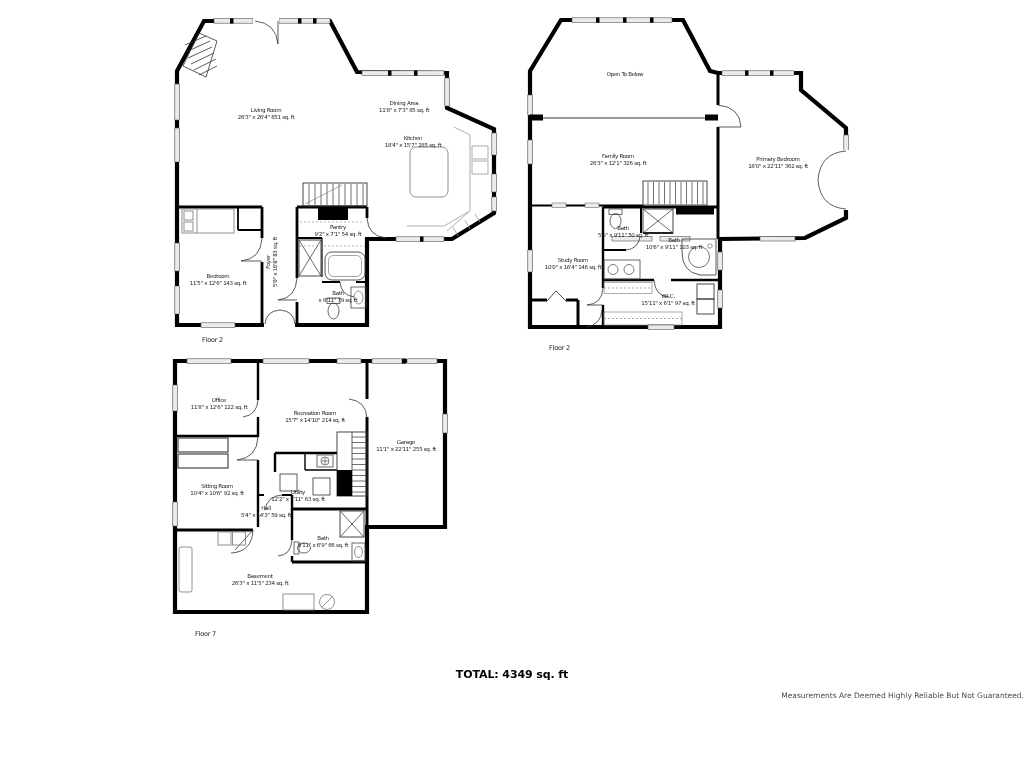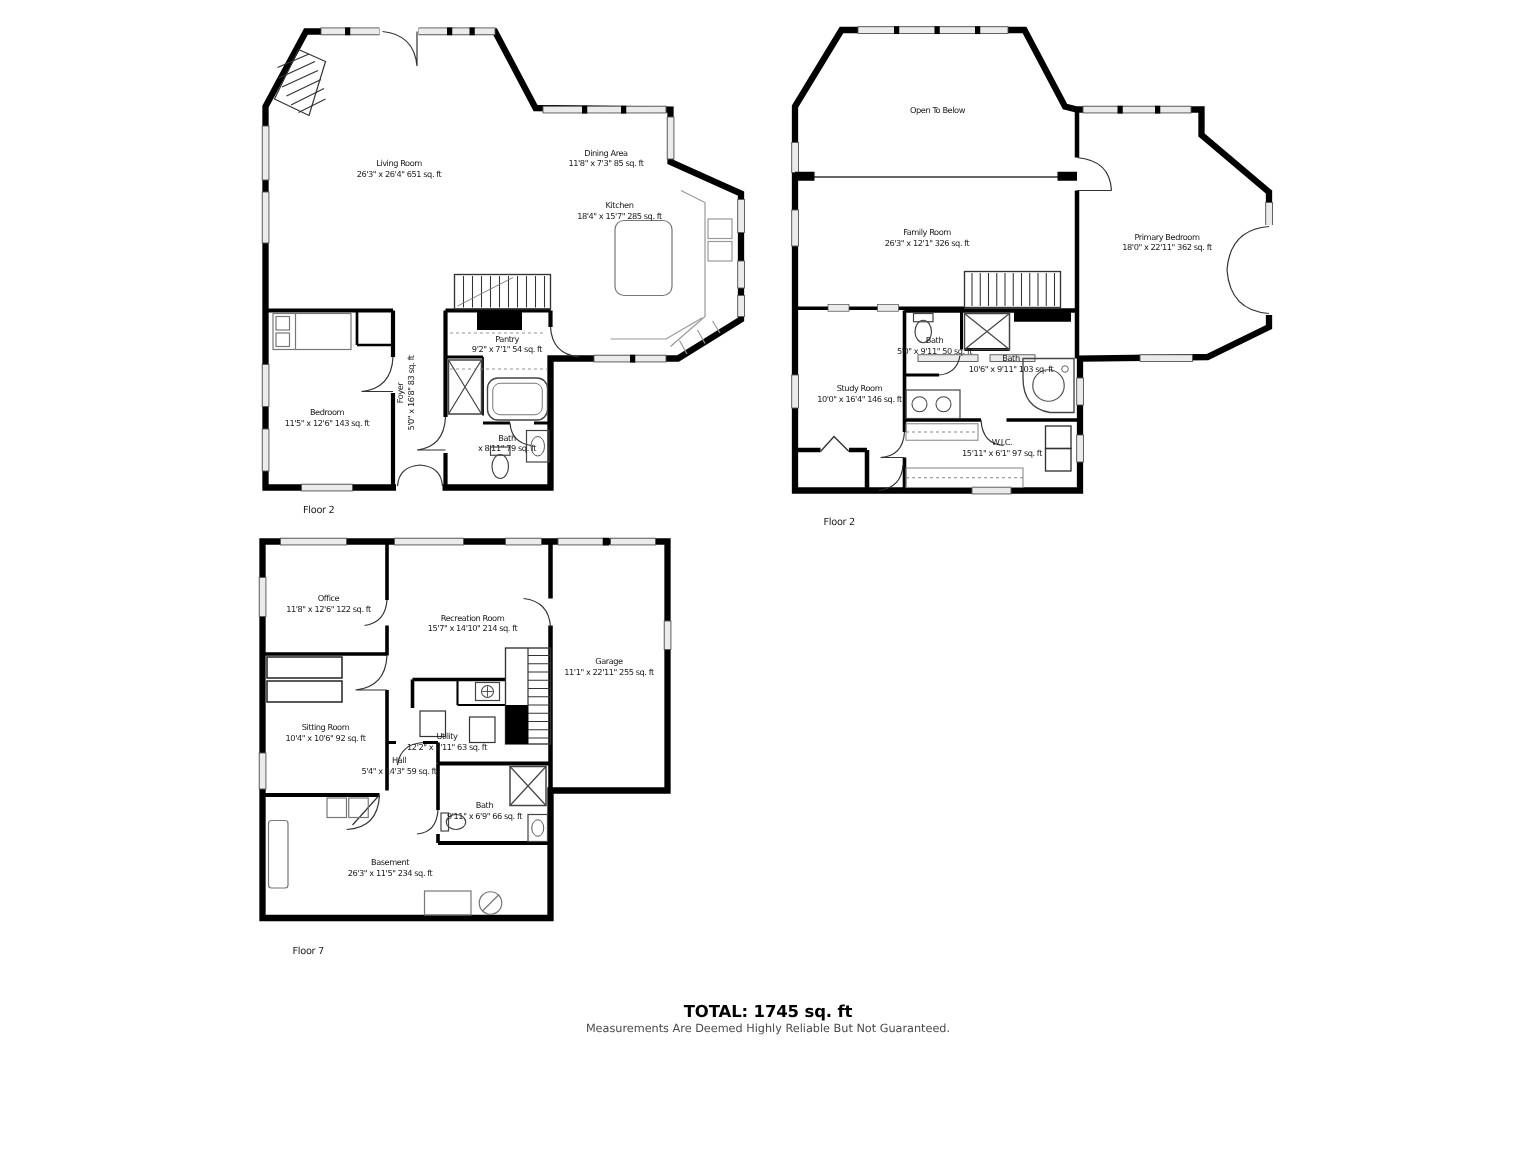--- a/index.html
+++ b/index.html
@@ -29,21 +29,21 @@
     letter-spacing:-0.2px;
     color:#1a1a1a;
     margin-left:16px;
   }
   .summary {
     position:absolute; left:0; right:0; top:668px;
     text-align:center; color:#000;
   }
   .summary .total { font-size:11px; font-weight:bold; letter-spacing:-0.1px; }
   .summary .line { font-size:10px; letter-spacing:-0.15px; margin-top:1.5px; }
-  .summary .disclaimer { font-size:7.5px; color:#4a4a4a; margin-top:0; }
+  .summary .disclaimer { font-size:7.5px; color:#4a4a4a; margin-top:10px;text-align:right; }
 </style>
 </head>
 <body>
 
 <svg class="plan-svg" width="1024" height="768" viewBox="0 0 1024 768">
 
   <g>
     <path d="M 204,21 L 330,21 L 357,72 L 447,73 L 447,108 L 494,129 L 494,213 L 452,239 L 367,239 L 367,325 L 177,325 L 177,71 Z" fill="#ffffff" stroke="#000" stroke-width="4.2" stroke-linejoin="miter"></path>
 
     <g fill="#ebebeb" stroke="#555" stroke-width="0.6">
@@ -415,15 +415,15 @@
   <div>Bath</div>
   <div>9'11" x 6'9" 66 sq. ft</div>
 </div>
 <div class="room-label" style="left:260px; top:580px">
   <div>Basement</div>
   <div>26'3" x 11'5" 234 sq. ft</div>
 </div>
 <div class="floor-tag" style="left:179px; top:630px">Floor 7</div>
 
 <div class="summary">
-  <div class="total">TOTAL: 1745 sq. ft</div>
+  <div class="total">TOTAL: 4349 sq. ft</div>
   <div class="disclaimer">Measurements Are Deemed Highly Reliable But Not Guaranteed.</div>
 </div>
 
 </body></html>

